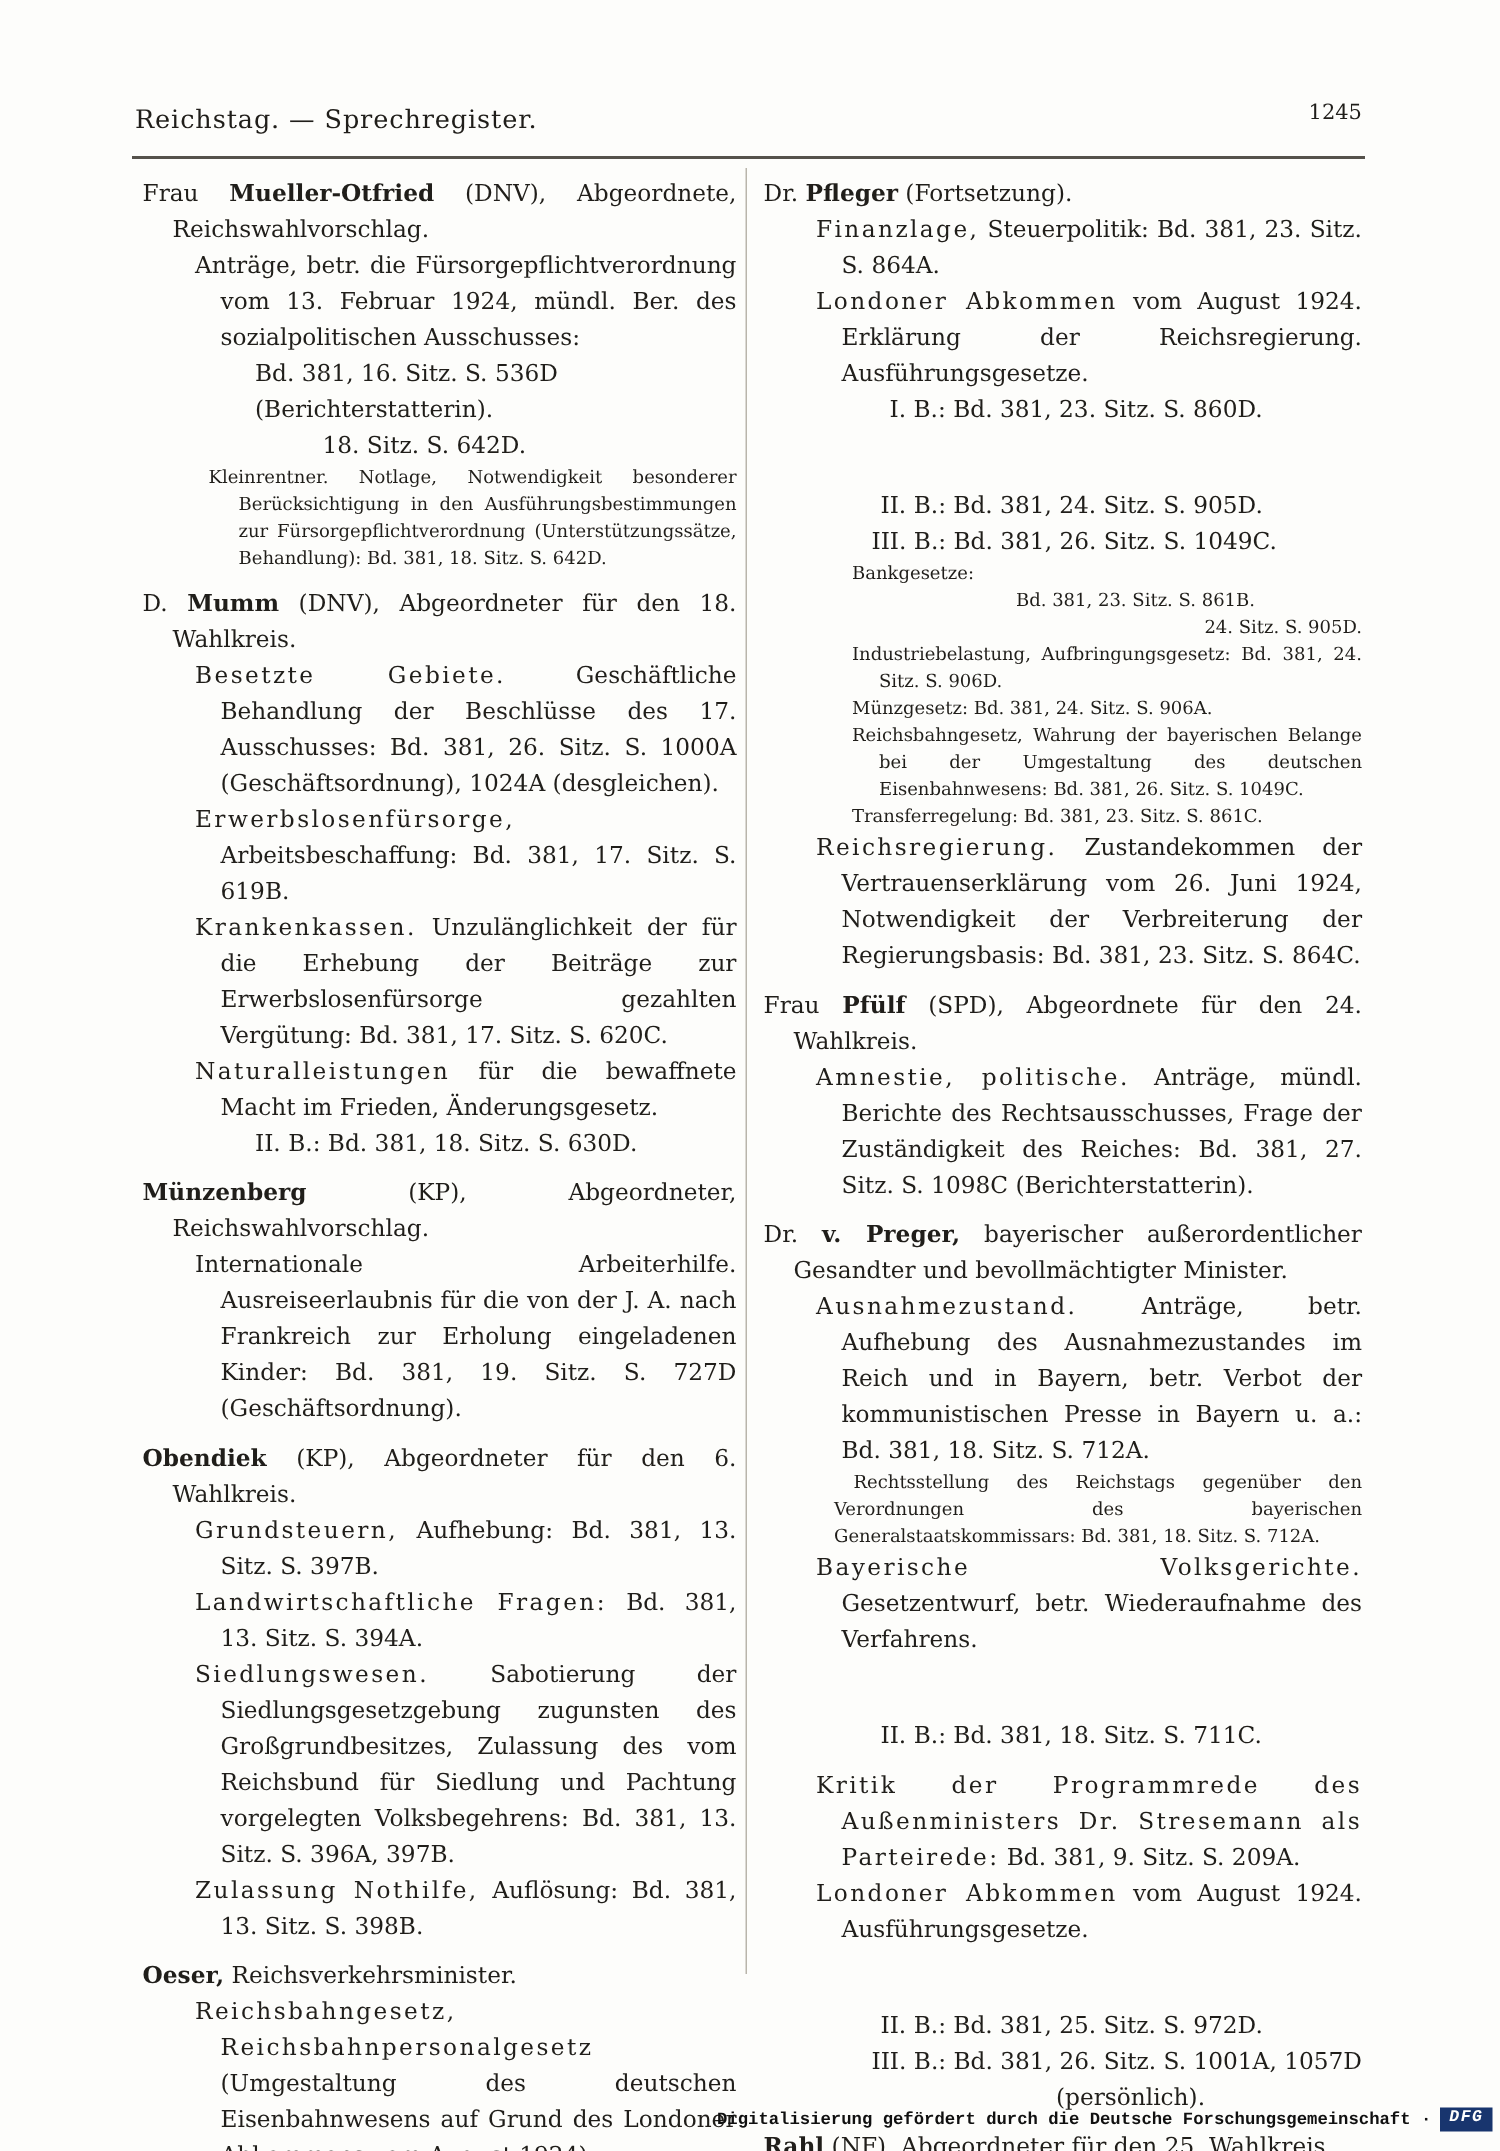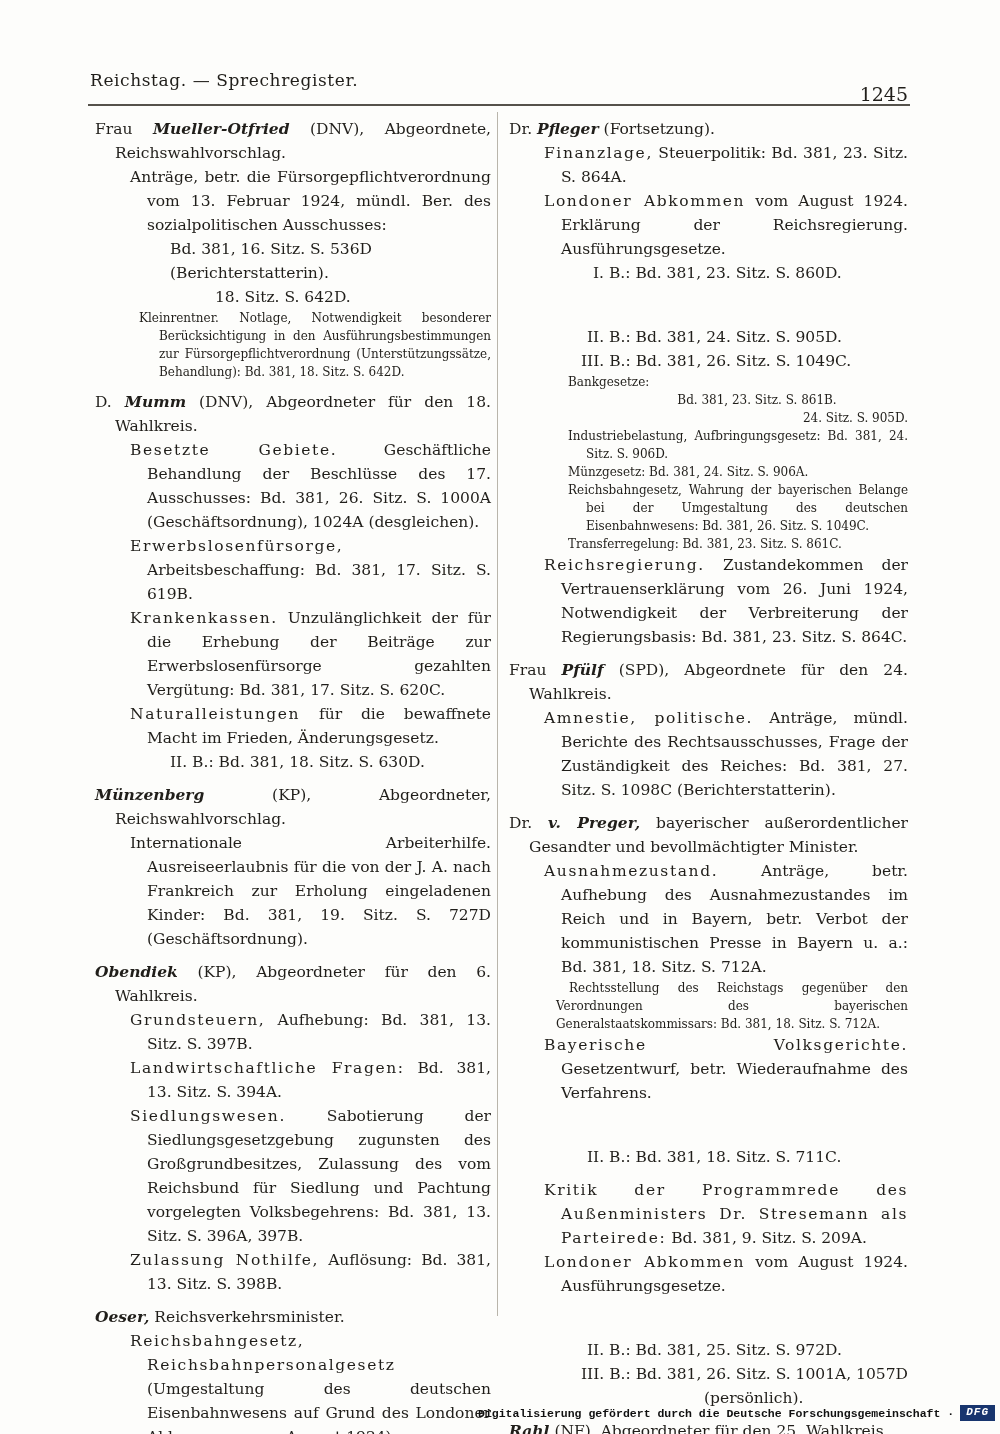--- a/index.html
+++ b/index.html
@@ -5,39 +5,39 @@
   html,body { margin:0; padding:0; background:#ffffff; }
   .page {
     position:relative; width:1000px; height:1434px;
     background:#fdfdfb; color:#201e1a; overflow:hidden;
     font-family:"DejaVu Serif","Liberation Serif",serif;
   }
   .header-title {
     position:absolute; top:70px; left:90px; width:820px;
     text-align:left; font-size:17px; letter-spacing:.6px;
   }
-  .page-number { position:absolute; top:83px; right:92px; font-size:19px; }
+  .page-number { position:absolute; top:67px; right:92px; font-size:14px; }
   .header-rule {
     position:absolute; top:104px; left:88px; width:822px; height:0;
     border-top:2px solid #55524b;
   }
   .col-divider {
     position:absolute; top:112px; left:497px; width:1px; height:1204px;
     background:#b9b5ab;
   }
   .col {
     position:absolute; top:117px; font-size:15.5px; line-height:24px;
     text-align:justify;
   }
   .col-left  { left:95px;  width:396px; }
   .col-right { left:509px; width:399px; }
   .entry { margin-top:9px; }
   .entry:first-child { margin-top:0; }
   .headline { padding-left:20px; text-indent:-20px; }
-  .headline b { font-weight:bold;font-style:italic; }
+  .headline b { font-weight:bold; }
   .topic { padding-left:52px; text-indent:-17px; }
   .sperr { letter-spacing:1.6px; }
   .ref { text-align:left; }
   .ind-2 { padding-left:75px; }
   .ind-3 { padding-left:120px; }
   .ind-r1 { padding-left:84px; }
   .ind-r2 { padding-left:78px;margin-top:40px; }
   .ind-r3 { padding-left:72px; }
   .ind-p  { padding-left:195px; }
   .small { font-size:12px; line-height:18px; }

